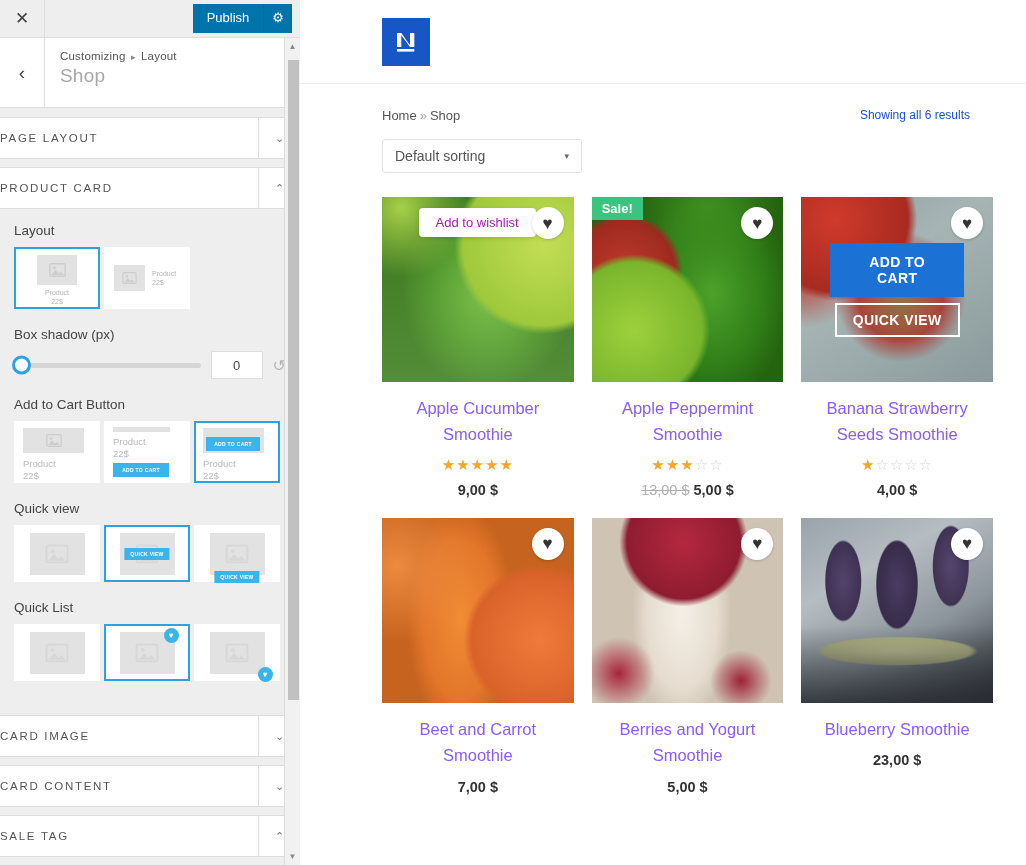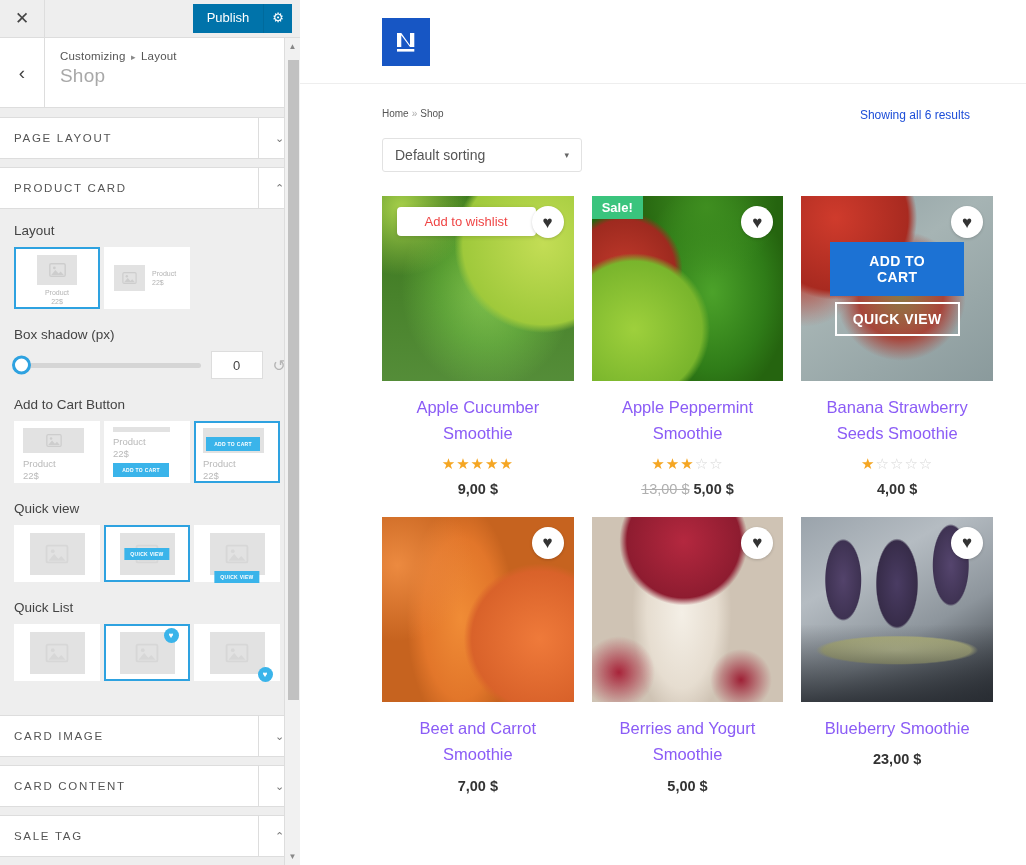--- a/index.html
+++ b/index.html
@@ -47,21 +47,21 @@
   .cz-panel-title { font-size: 19px; color: #a8a8a8; font-weight: 400; margin-top: 3px; letter-spacing: .2px; }
 
   .cz-body { position: absolute; top: 109px; left: 0; right: 0; bottom: 0; background: #eee; overflow: hidden; }
 
   .accordion-section {
     background: #fff; border-top: 1px solid #ddd; border-bottom: 1px solid #ddd;
     display: flex; align-items: center; height: 42px; cursor: pointer; margin-top: 8px;
   }
   .accordion-section:first-child { margin-top: 8px; }
   .acc-title {
-    flex: 1; padding-left: 14px; font-size: 11.5px; letter-spacing: 1.7px;
+    flex: 1; font-size: 11.5px; letter-spacing: 1.7px;
     color: #555; text-transform: uppercase;
   }
   .acc-arrow {
     width: 42px; height: 100%; border-left: 1px solid #ddd;
     display: flex; align-items: center; justify-content: center; color: #777; font-size: 11px;
   }
 
   .cz-controls { background: #eee; padding: 14px 14px 8px; }
   .ctl-label { font-size: 13.5px; color: #444; margin-bottom: 9px; }
 
@@ -151,21 +151,21 @@
   
   .preview { flex: 1; height: 865px; background: #fff; overflow: hidden; position: relative; }
   .pv-header { height: 84px; border-bottom: 1px solid #eee; display: flex; align-items: center; padding-left: 82px; }
   .logo-mark {
     width: 48px; height: 48px; background: #1756c4; color: #fff;
     display: flex; align-items: center; justify-content: center;
   }
 
   .pv-topbar { display: flex; align-items: flex-start; justify-content: space-between;
     padding: 24px 56px 0 82px; }
-  .breadcrumb { font-size: 10px; color: #555; }
+  .breadcrumb { font-size: 13px; color: #555; }
   .breadcrumb .bsep { color: #aaa; padding: 0 3px; }
   .results-count { font-size: 12px; color: #1d4ed8; }
 
   .sorting-select {
     margin: 16px 0 0 82px; width: 200px; height: 34px; border: 1px solid #e2e2e2;
     border-radius: 3px; background: #fff; display: flex; align-items: center;
     justify-content: space-between; padding: 0 12px; font-size: 14px; color: #555; cursor: pointer;
   }
   .sorting-select .caret { font-size: 9px; color: #666; }
 
@@ -180,22 +180,22 @@
     position: absolute; left: 0; top: 0; background: #3ac47d; color: #fff;
     font-size: 13px; font-weight: bold; padding: 4px 10px; z-index: 3;
   }
   .wish-btn {
     position: absolute; right: 10px; top: 10px; width: 32px; height: 32px;
     border-radius: 50%; background: #fff; display: flex; align-items: center;
     justify-content: center; z-index: 4; cursor: pointer; box-shadow: 0 1px 3px rgba(0,0,0,.18);
   }
   .wish-btn .hicon { color: #333; font-size: 17px; line-height: 1; }
   .wish-tooltip {
-    position: absolute; right: 38px; top: 11px; background: #fff; color: #ef4444;
-    font-size: 13px; padding: 7px 28px; border-radius: 4px; white-space: nowrap;
+    position: absolute; right: 38px; top: 11px; background: #fff; color: #a21caf;
+    font-size: 13px; padding: 7px 17px; border-radius: 4px; white-space: nowrap;
     z-index: 3; box-shadow: 0 1px 4px rgba(0,0,0,.15);
   }
   .hover-actions {
     position: absolute; left: 50%; top: 50%; transform: translate(-50%,-50%);
     display: flex; flex-direction: column; align-items: center; gap: 6px; z-index: 3;
   }
   .btn-addcart {
     background: #1c72d4; color: #fff; font-size: 14px; font-weight: bold;
     padding: 11px 20px; letter-spacing: .4px; cursor: pointer; min-width: 134px; text-align: center;
   }

